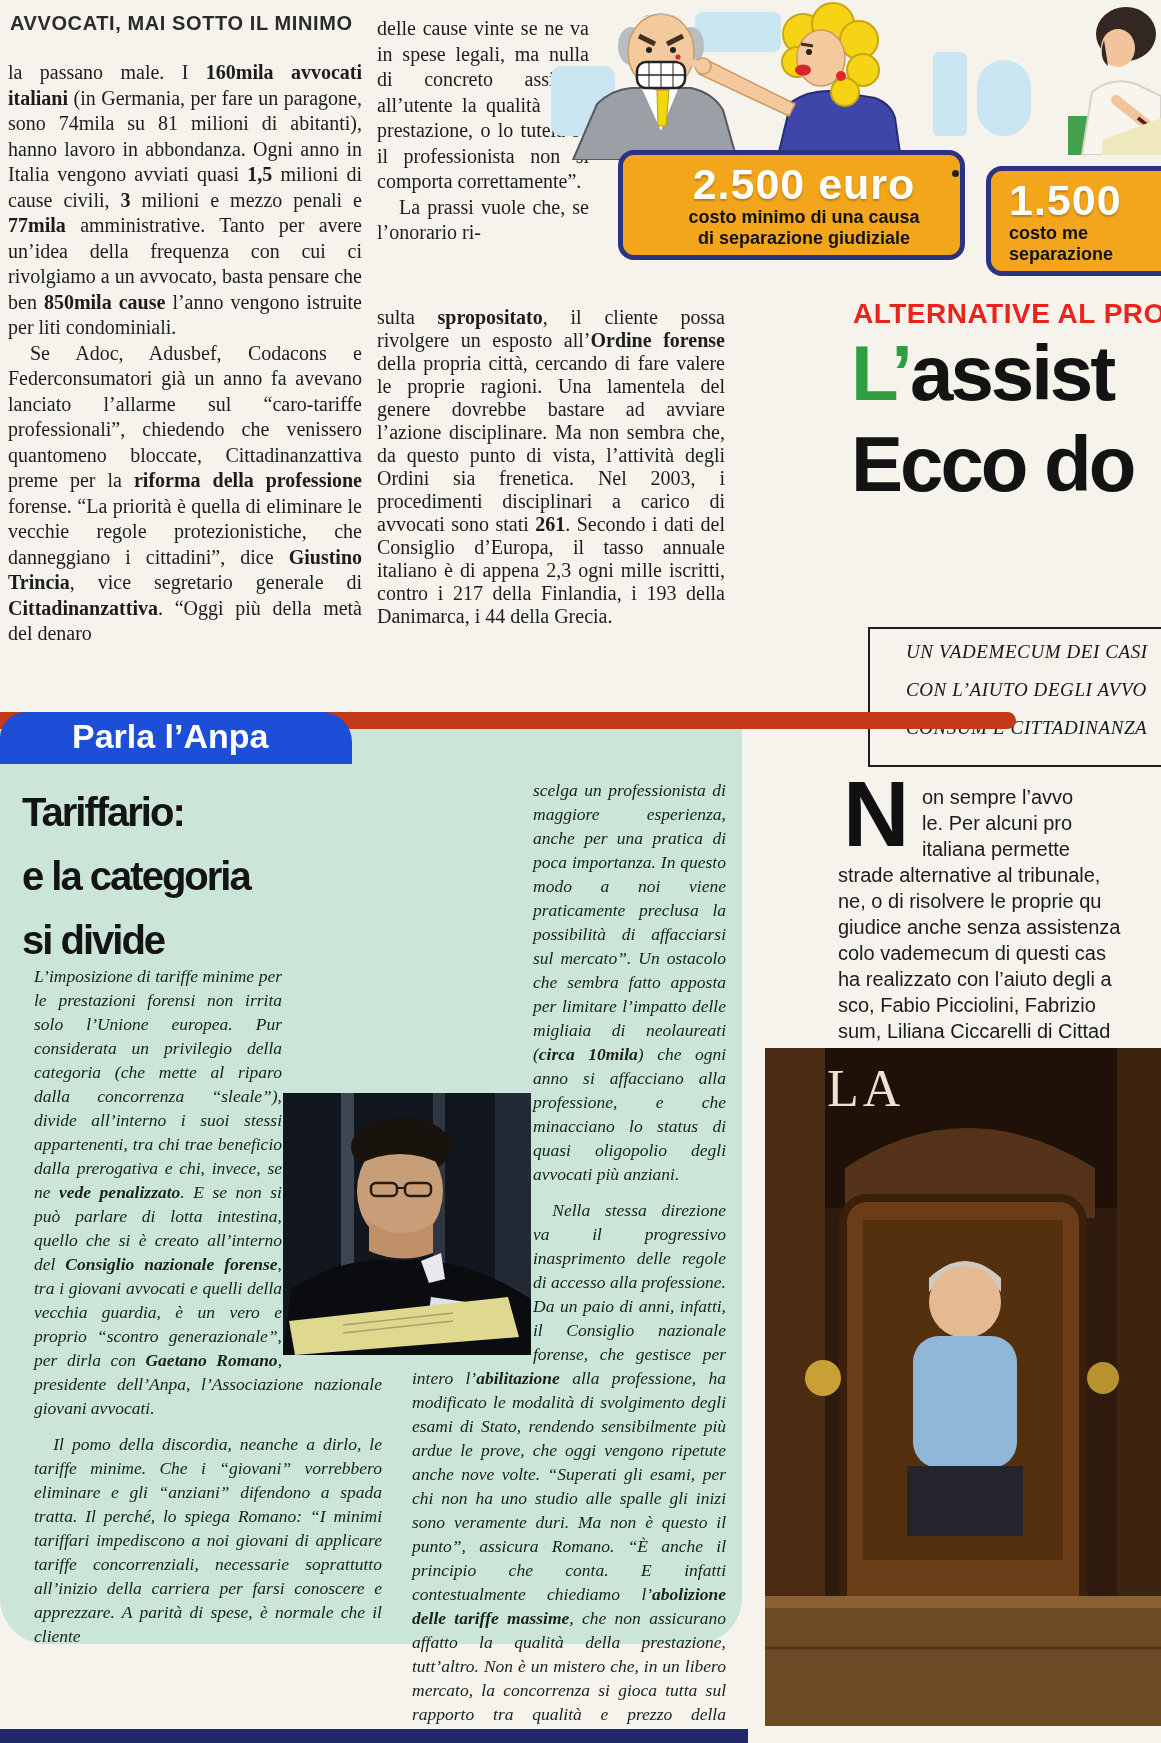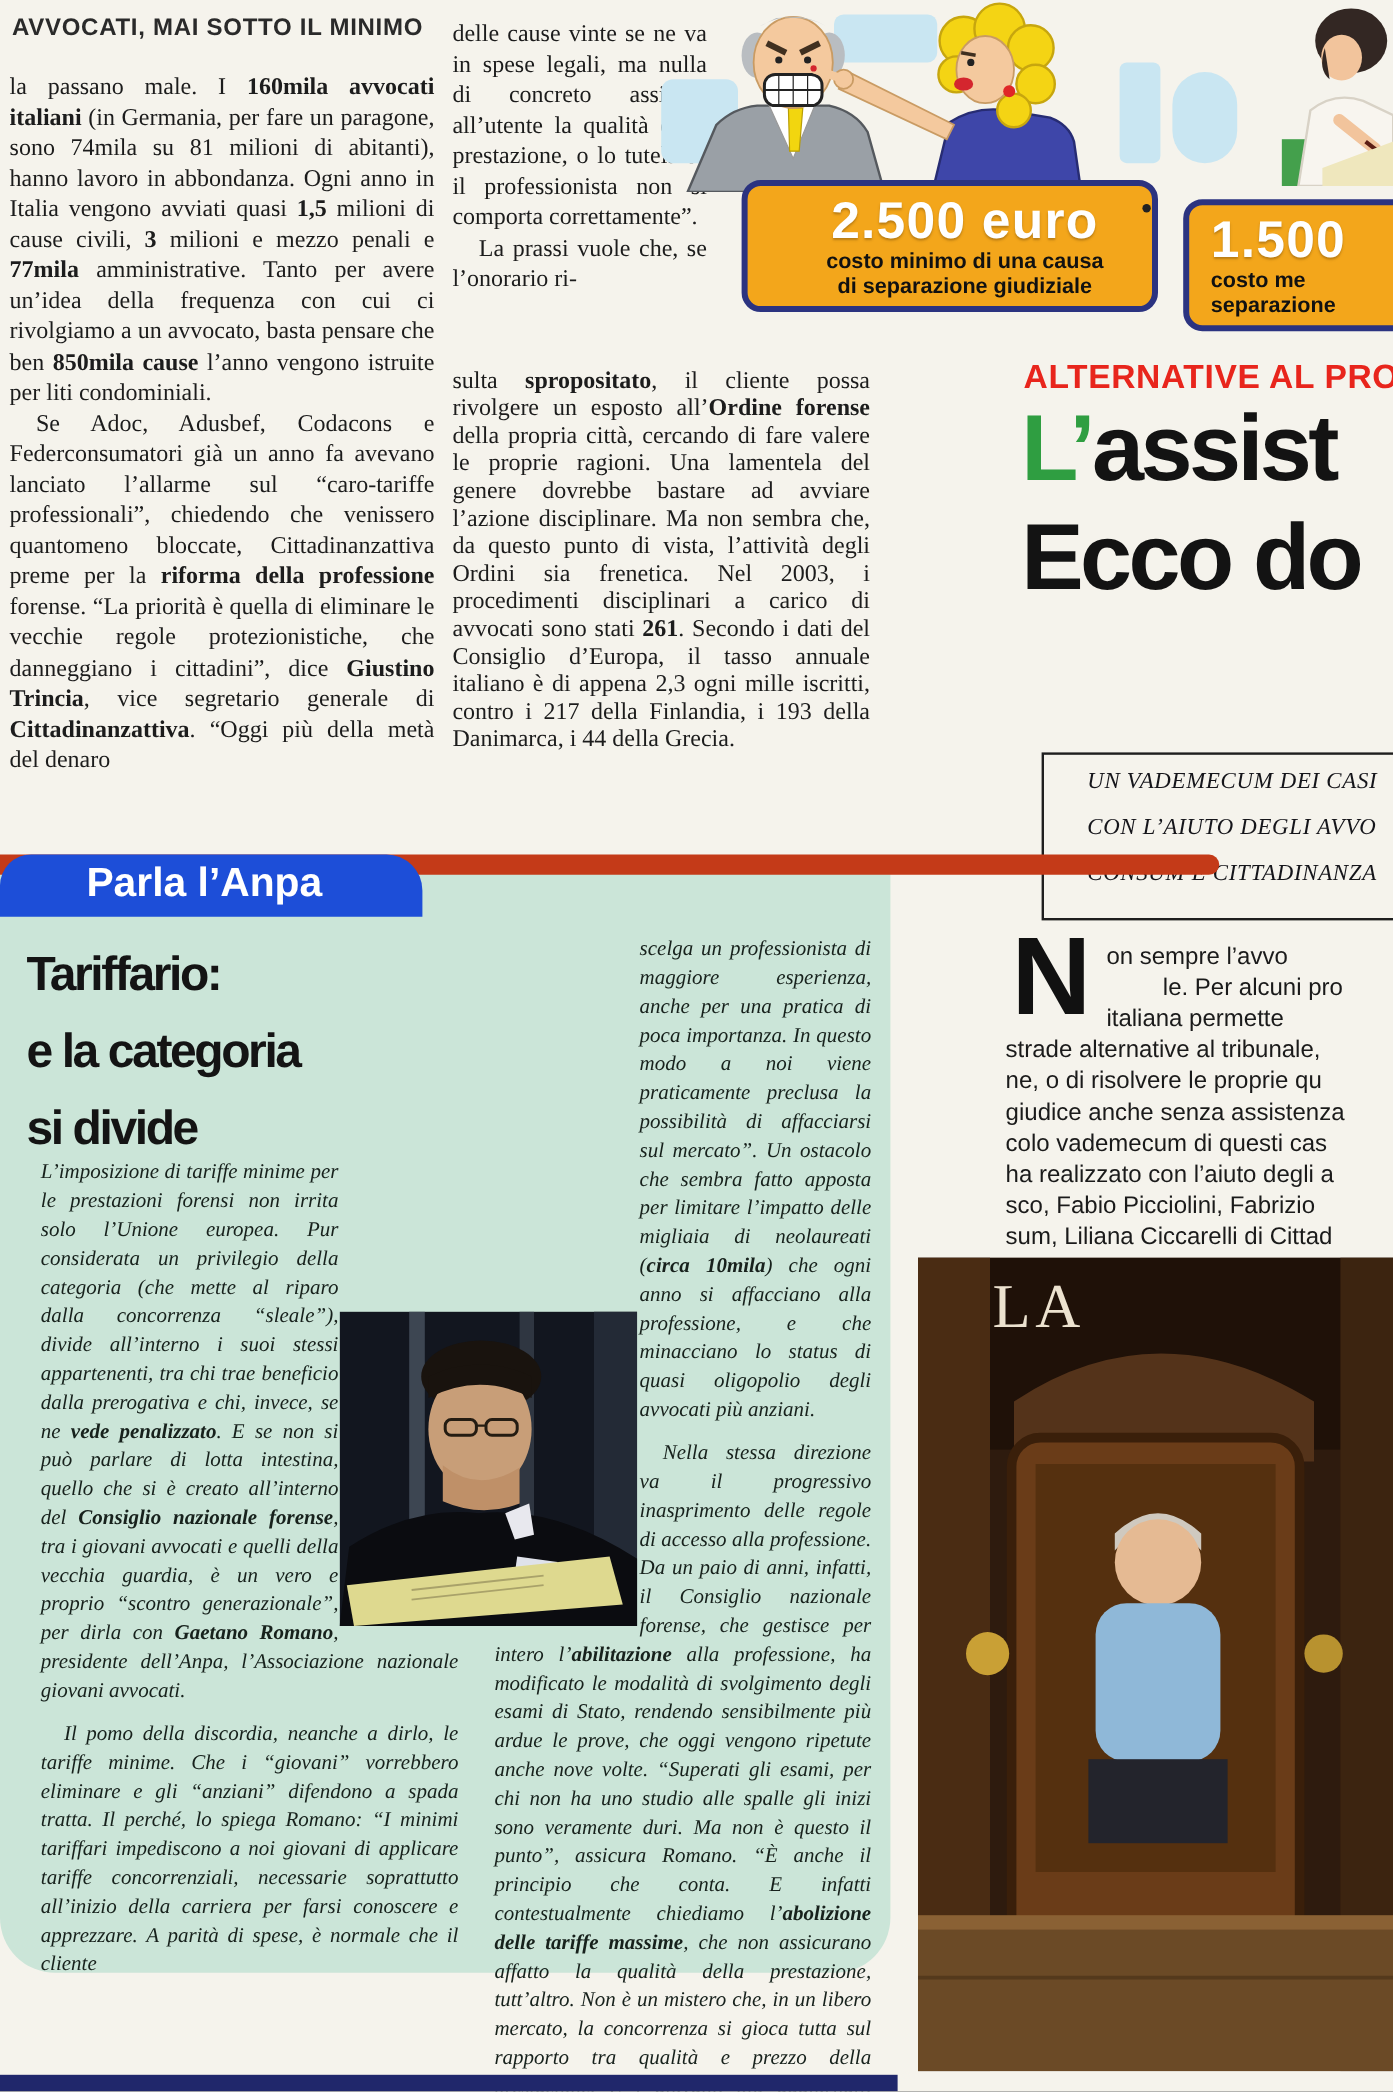--- a/index.html
+++ b/index.html
@@ -168,21 +168,21 @@
   </div>
 
   <div class="vbox">
     <div class="vbox-line vl0">UN VADEMECUM DEI CASI</div>
     <div class="vbox-line vl1">CON L’AIUTO DEGLI AVVO</div>
     <div class="vbox-line vl2">CONSUM E CITTADINANZA</div>
   </div>
 
   <div class="rcol-dropcap">N</div>
   <div class="rcol-line" style="left:922px;top:786px;">on sempre l’avvo</div>
-  <div class="rcol-line" style="left:922px;top:812px;margin-left:47px;">le. Per alcuni pro</div>
+  <div class="rcol-line" style="left:922px;top:812px;">le. Per alcuni pro</div>
   <div class="rcol-line" style="left:922px;top:838px;">italiana permette</div>
   <div class="rcol-line" style="left:838px;top:864px;">strade alternative al tribunale,</div>
   <div class="rcol-line" style="left:838px;top:890px;">ne, o di risolvere le proprie qu</div>
   <div class="rcol-line" style="left:838px;top:916px;">giudice anche senza assistenza</div>
   <div class="rcol-line" style="left:838px;top:942px;">colo vademecum di questi cas</div>
   <div class="rcol-line" style="left:838px;top:968px;">ha realizzato con l’aiuto degli a</div>
   <div class="rcol-line" style="left:838px;top:994px;">sco, Fabio Picciolini, Fabrizio</div>
   <div class="rcol-line" style="left:838px;top:1020px;">sum, Liliana Ciccarelli di Cittad</div>
 
   <div class="anpa-tab">

